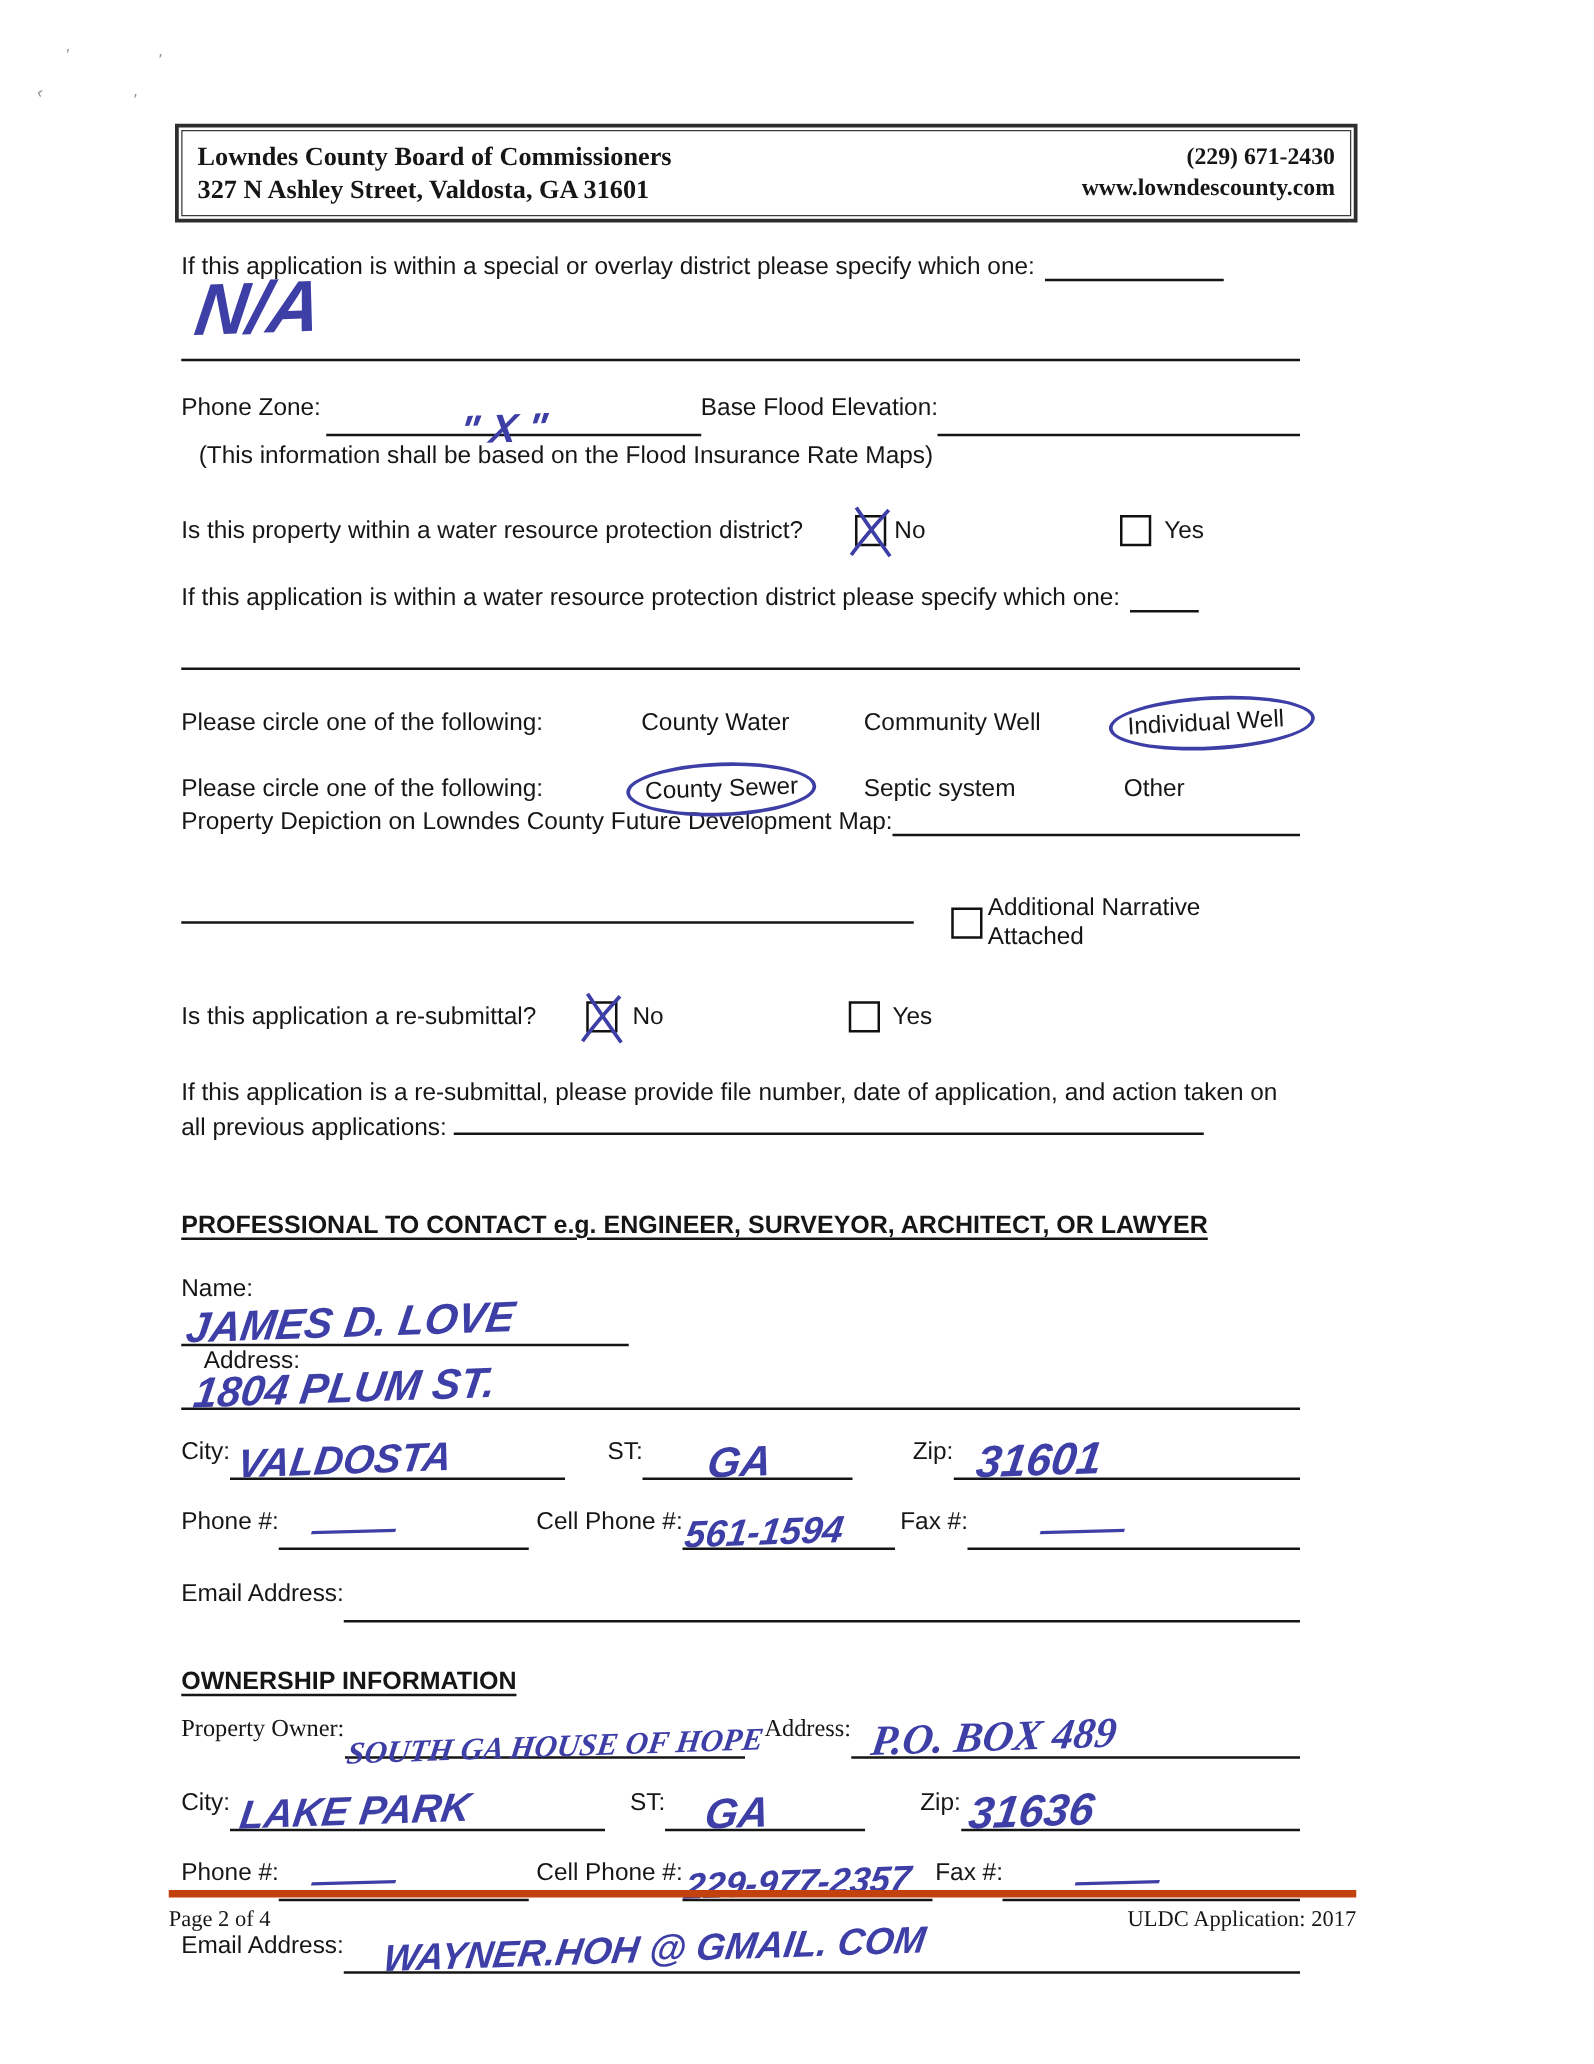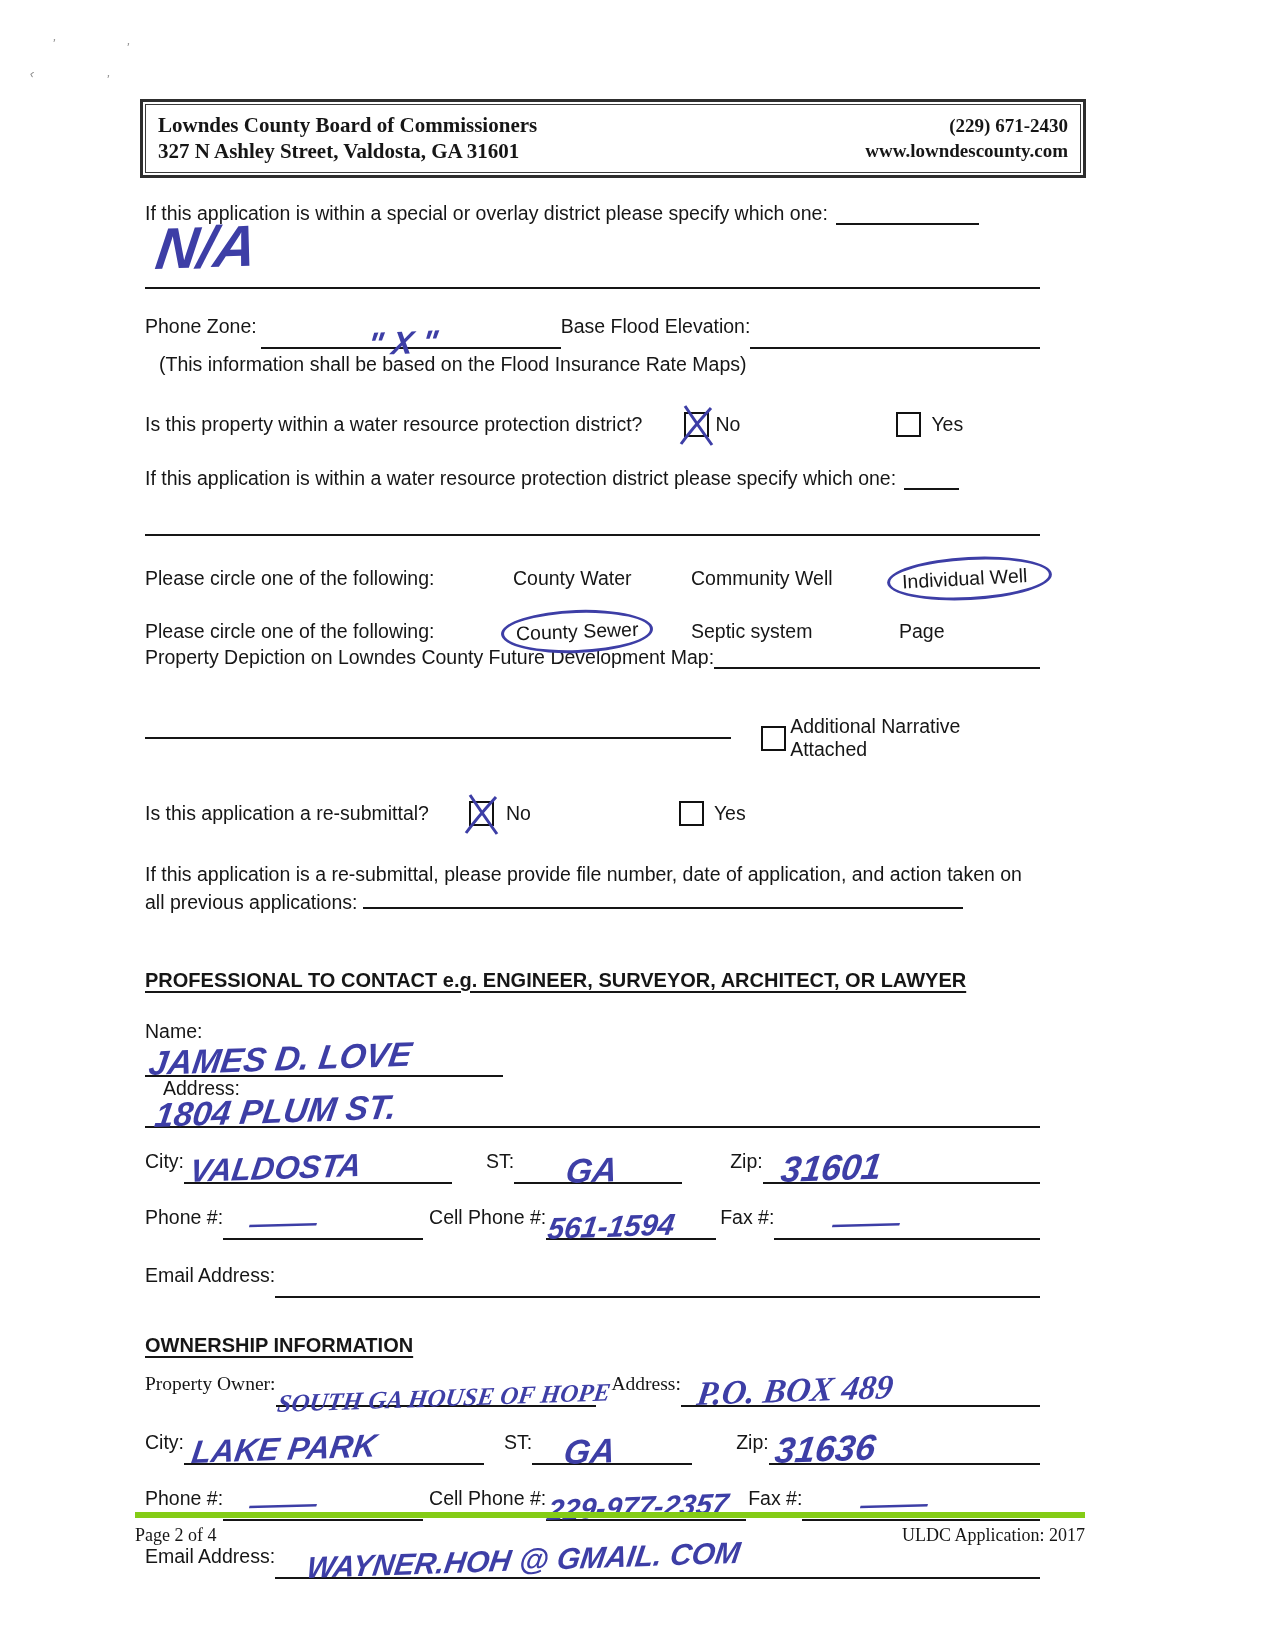--- a/index.html
+++ b/index.html
@@ -28,21 +28,21 @@
   .cb svg{position:absolute;left:-9px;top:-12px;width:40px;height:46px;overflow:visible;}
 
   .circled{border:3px solid #3d3ea6;border-radius:50%;padding:7px 12px;margin:-7px -12px;
            display:inline-block;transform:rotate(-2deg);}
 
   .secline{border:none;border-top:2px solid #161616;margin:0;}
   .h-ul{font-weight:bold;text-decoration:underline;text-decoration-thickness:2px;text-underline-offset:4px;font-size:20px;}
 
   .grid3{display:grid;grid-template-columns:368px 178px 208px auto;align-items:center;}
 
-  .footer{position:absolute;left:135px;top:1512px;width:950px;border-top:6px solid #84cc16;
+  .footer{position:absolute;left:135px;top:1512px;width:950px;border-top:6px solid #c2410c;
           padding-top:7px;display:flex;justify-content:space-between;
           font-family:"Liberation Serif",serif;font-size:18px;gap:44px;}
 </style>
 </head>
 <body>
 
 <div class="page">
 
   <span class="speck" style="left:52px;top:36px;">’</span>
   <span class="speck" style="left:126px;top:40px;">’</span>
@@ -107,21 +107,21 @@
       <span>Please circle one of the following:</span>
       <span>County Water</span>
       <span>Community Well</span>
       <span class="circled" style="transform:rotate(-3deg);">Individual Well</span>
     </div>
 
     <div class="grid3" style="margin-top:24px;">
       <span>Please circle one of the following:</span>
       <span class="circled" style="justify-self:start;">County Sewer</span>
       <span>Septic system</span>
-      <span>Page</span>
+      <span>Other</span>
     </div>
 
     <div class="row" style="">
       <span>Property Depiction on Lowndes County Future Development Map:</span>
       <span class="blank" style="flex:1;"></span>
     </div>
 
     <div class="row" style="margin-top:46px;align-items:center;">
       <span class="blank" style="width:590px;"></span>
       <span class="cb" style="margin-left:30px;"></span>

